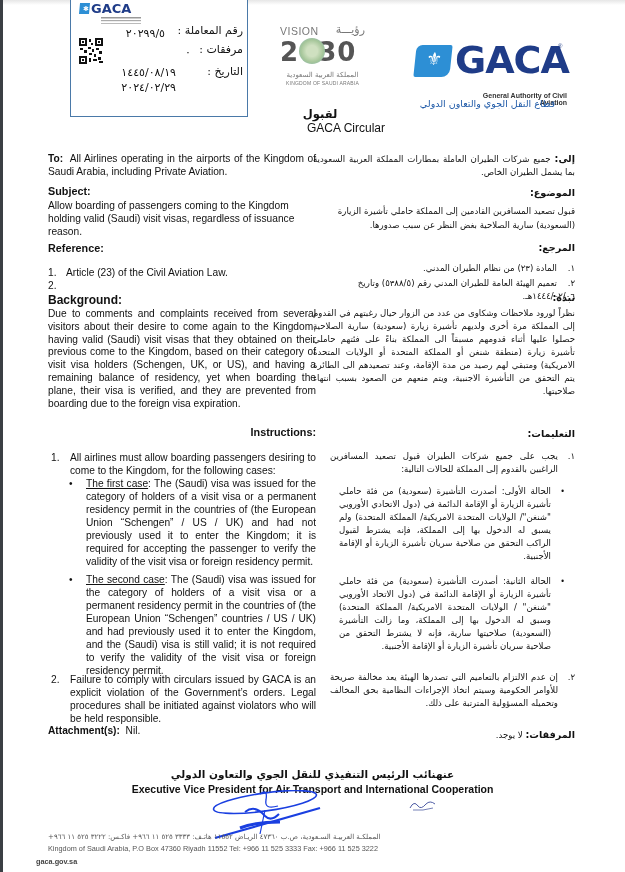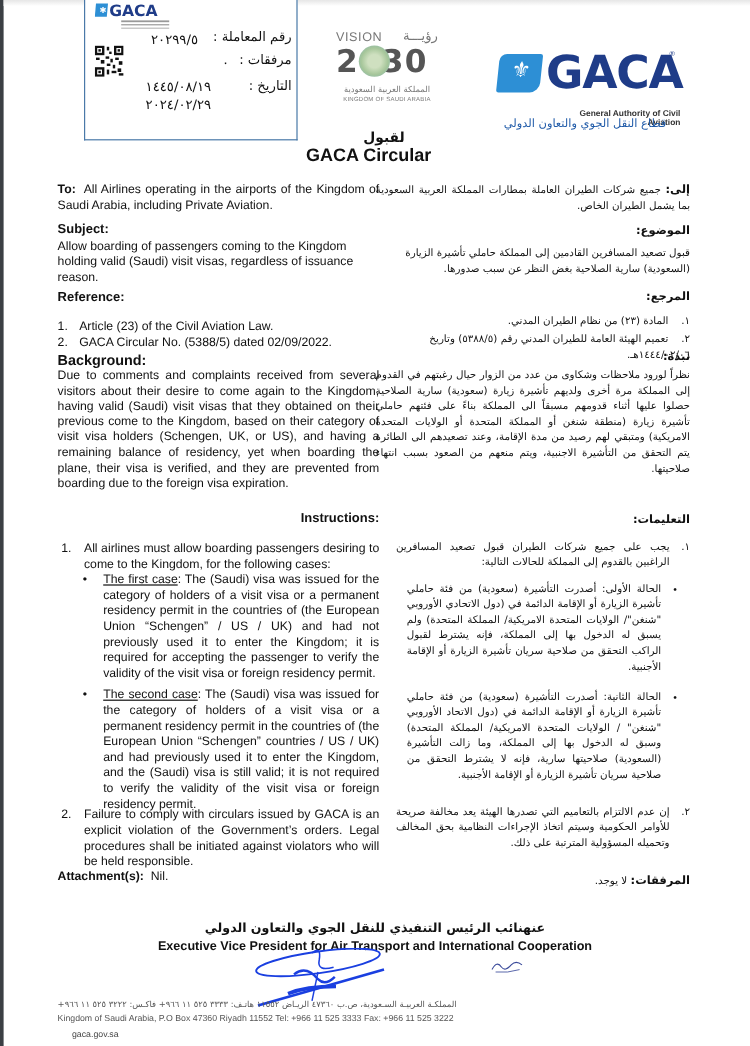--- a/index.html
+++ b/index.html
@@ -18,21 +18,21 @@
   
   .vision { position: absolute; left: 280px; top: 25px; width: 85px; height: 70px; }
   .vision .v-top { position: absolute; left: 0; top: 0; width: 85px; font-size: 10.5px; color: #777; letter-spacing: 0.5px; }
   .vision .v-top-ar { position: absolute; right: 0; top: -2px; font-size: 11px; color: #777; font-family: "DejaVu Sans", sans-serif; }
   .vision .v-num { position: absolute; left: 0; top: 12px; font-size: 26px; font-weight: bold; color: #555; letter-spacing: 1px; font-family: "DejaVu Sans", sans-serif; }
   .vision .v-ar { position: absolute; left: 0; top: 46px; width: 85px; text-align: center; font-size: 7px; color: #777; font-family: "DejaVu Sans", sans-serif; }
   .vision .v-en { position: absolute; left: 0; top: 55px; width: 85px; text-align: center; font-size: 5px; color: #777; letter-spacing: 0.2px; }
   .emblem { position: absolute; left: 19px; top: 13px; width: 26px; height: 26px; border-radius: 50%; background: radial-gradient(circle, #cfe0c0 30%, #a6c69a 60%, #7fb0b8 100%); }
 
   .circ-ar { position: absolute; left: 270px; top: 107px; width: 100px; text-align: center; font-size: 11.5px; font-weight: bold; font-family: "DejaVu Sans", sans-serif; direction: rtl; }
-  .circ-en { position: absolute; left: 255px; top: 121px; width: 130px; text-align: left; font-size: 15px; font-weight: bold; }
+  .circ-en { position: absolute; left: 255px; top: 121px; width: 130px; text-align: right; font-size: 12px; font-weight: normal; }
 
   
   .gaca-logo { position: absolute; left: 415px; top: 40px; width: 150px; height: 70px; }
   .gaca-mark { position: absolute; left: 0; top: 5px; width: 36px; height: 32px; background: #2d8fd5; border-radius: 6px 2px 8px 2px; transform: skewX(-6deg); }
   .gaca-mark span { position: absolute; left: 11px; top: 3px; font-size: 18px; color: #fff; font-weight: bold; }
   .gaca-word { position: absolute; left: 40px; top: -2px; font-size: 38px; font-weight: bold; color: #1f3c88; letter-spacing: -1px; font-family: "DejaVu Sans", sans-serif; }
   .gaca-reg { position: absolute; left: 143px; top: 3px; font-size: 6px; color: #1f3c88; }
   .gaca-ar { position: absolute; left: 40px; top: 40px; width: 112px; text-align: right; font-size: 8.5px; color: #222; direction: rtl; font-family: "DejaVu Sans", sans-serif; }
   .gaca-en { position: absolute; left: 40px; top: 52px; width: 112px; text-align: right; font-size: 7px; font-weight: bold; color: #333; }
   .sector { position: absolute; left: 410px; top: 98px; width: 155px; text-align: center; font-size: 9.5px; color: #1f5aa8; direction: rtl; font-family: "DejaVu Sans", sans-serif; }
@@ -51,21 +51,21 @@
   .ar-just { text-align: justify; text-align-last: right; }
 
   
   .sig-ar { position: absolute; left: 0; width: 625px; top: 768px; text-align: center; font-size: 10.5px; font-weight: bold; direction: rtl; font-family: "DejaVu Sans", sans-serif; }
   .sig-en { position: absolute; left: 0; width: 625px; top: 783px; text-align: center; font-size: 10.5px; font-weight: bold; }
   .signature { position: absolute; left: 205px; top: 790px; width: 130px; height: 55px; }
   .initials { position: absolute; left: 408px; top: 798px; width: 30px; height: 14px; }
 
   .footer-ar { position: absolute; left: 48px; top: 833px; font-size: 7px; color: #555; direction: rtl; font-family: "DejaVu Sans", sans-serif; white-space: nowrap; }
   .footer-en { position: absolute; left: 48px; top: 844px; font-size: 7.3px; color: #555; white-space: nowrap; }
-  .footer-web { position: absolute; left: 60px; top: 857px; font-size: 7.3px; color: #444; font-weight: normal; text-align: center; }
+  .footer-web { position: absolute; left: 36px; top: 857px; font-size: 7.3px; color: #444; font-weight: bold; text-align: center; }
 </style>
 </head>
 <body>
 
 <div class="left-edge"></div>
 <div class="top-shade"></div>
 
 <div class="txn-box">
   <div class="txn-logo">
     <svg width="70" height="26" viewBox="0 0 70 26">
@@ -142,21 +142,20 @@
 <div class="en-col en-h" style="top:185px;">Subject:</div>
 <div class="en-col" style="top:199px;">Allow boarding of passengers coming to the Kingdom holding valid (Saudi) visit visas, regardless of issuance reason.</div>
 <div class="en-col en-h" style="top:242px;">Reference:</div>
 
 <div class="en-col" style="top:266px;">
   <span class="num">1.</span>
   <span style="margin-left:18px;">Article (23) of the Civil Aviation Law.</span>
 </div>
 <div class="en-col" style="top:279px;">
   <span class="num">2.</span>
-  <span style="margin-left:18px;">GACA Circular No. (5388/5) dated 02/09/2022.</span>
 </div>
 
 <div class="en-col en-h" style="top:294px; font-size:12px;">Background:</div>
 <div class="en-col just" style="top:308px; line-height:12.8px;">Due to comments and complaints received from several visitors about their desire to come again to the Kingdom, having valid (Saudi) visit visas that they obtained on their previous come to the Kingdom, based on their category of visit visa holders (Schengen, UK, or US), and having a remaining balance of residency, yet when boarding the plane, their visa is verified, and they are prevented from boarding due to the foreign visa expiration.</div>
 
 <div class="en-col en-h" style="top:426px;text-align:right;">Instructions:</div>
 
 <div class="en-col just" style="top:451px; left:70px; width:246px;">
   <span style="position:absolute; left:-19px;">1.</span>
   <span>All airlines must allow boarding passengers desiring to come to the Kingdom, for the following cases:</span>

